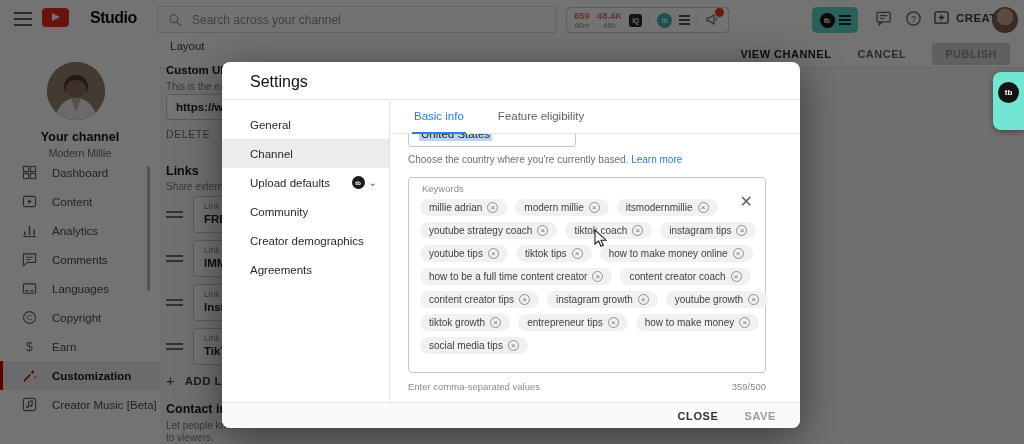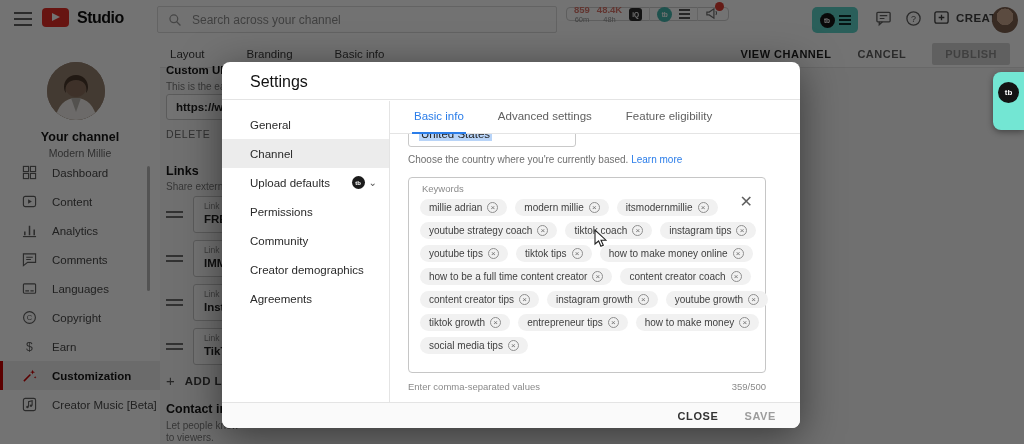--- a/index.html
+++ b/index.html
@@ -4,31 +4,31 @@
 <style>
   html,body{margin:0;padding:0;background:#1a1a1a;}
   *{box-sizing:border-box;}
   #screen{position:relative;width:1024px;height:444px;overflow:hidden;background:#f9f9f9;
     font-family:"Liberation Sans",sans-serif;color:#0f0f0f;}
 
   
   #topbar{position:absolute;left:0;top:0;width:1024px;height:40px;background:#fff;z-index:1;}
   .hamburger{position:absolute;left:14px;top:12px;width:18px;height:14px;cursor:pointer;}
   .hamburger span{display:block;height:2px;background:#606060;margin-bottom:4px;}
-  .yt-logo{position:absolute;left:42px;top:8px;display:flex;align-items:center;gap:8px;}
+  .yt-logo{position:absolute;left:42px;top:8px;display:flex;align-items:center;gap:21px;}
   .yt-badge{width:27px;height:19px;background:#e52d27;border-radius:4px;position:relative;}
   .yt-badge:after{content:"";position:absolute;left:10px;top:5px;border-left:8px solid #fff;
     border-top:4.5px solid transparent;border-bottom:4.5px solid transparent;}
   .yt-word{font-size:16px;font-weight:700;letter-spacing:-0.5px;color:#101010;}
   .search-box{position:absolute;left:157px;top:6px;width:400px;height:27px;border:1px solid #dcdcdc;
     background:#fdfdfd;border-radius:2px;display:flex;align-items:center;padding-left:10px;gap:8px;}
   .search-box input{border:none;outline:none;background:transparent;font-size:12px;color:#606060;
     width:330px;font-family:"Liberation Sans",sans-serif;}
   .search-box input::placeholder{color:#8f8f8f;}
-  .stats-widget{position:absolute;left:566px;top:7px;height:14px;border:1px solid #d0d0d0;border-radius:4px;
+  .stats-widget{position:absolute;left:566px;top:7px;height:26px;border:1px solid #d0d0d0;border-radius:4px;
     background:#fff;display:flex;align-items:center;padding:0 7px;gap:7px;}
   .stat-col{display:flex;flex-direction:column;align-items:center;line-height:1;}
   .stat-num{font-size:9.5px;font-weight:700;color:#d9776c;}
   .stat-sub{font-size:7.5px;color:#909090;margin-top:1px;}
   .vidiq-sq{width:13px;height:13px;background:#2b2b2b;border-radius:3px;color:#fff;font-size:6.5px;
     font-weight:700;display:flex;align-items:center;justify-content:center;}
   .mini-div{width:1px;height:14px;background:#ddd;}
   .tb-circ{width:15px;height:15px;border-radius:50%;background:#46b6ad;display:flex;align-items:center;
     justify-content:center;color:#fff;font-size:6.5px;font-weight:700;}
   .mini-burger span{display:block;width:11px;height:1.8px;background:#555;margin:2px 0;}
@@ -42,21 +42,21 @@
   .top-icon{position:absolute;top:10px;color:#606060;}
   #feedback-ic{left:875px;} #help-ic{left:905px;}
   .create-btn{position:absolute;left:933px;top:9px;display:flex;align-items:center;gap:6px;cursor:pointer;}
   .create-btn .lbl{font-size:11.5px;font-weight:700;color:#424242;letter-spacing:.4px;}
   .avatar-sm{position:absolute;left:992px;top:7px;width:26px;height:26px;border-radius:50%;
     background:radial-gradient(circle at 50% 38%,#caa78f 0 40%,#7c5f4f 41% 100%);}
 
   
   #actionbar{position:absolute;left:160px;top:40px;width:864px;height:28px;background:#fff;
     border-bottom:1px solid #e6e6e6;z-index:1;}
-  .page-tabs{position:absolute;left:10px;top:0;height:28px;display:flex;align-items:center;gap:42px;}
+  .page-tabs{position:absolute;left:10px;top:0;height:28px;display:flex;align-items:flex-start;gap:42px;flex-direction:column;}
   .page-tab{font-size:11.5px;color:#3c3c3c;cursor:pointer;}
   .ab-right{position:absolute;right:14px;top:0;height:28px;display:flex;align-items:center;gap:26px;}
   .txt-btn{font-size:11px;font-weight:700;letter-spacing:.5px;cursor:pointer;}
   #view-channel{color:#1f1f1f;} #cancel-btn{color:#5f5f5f;}
   #publish-btn{background:#d6d6d6;color:#8f8f8f;font-size:11px;font-weight:700;letter-spacing:.5px;
     padding:5px 13px;border-radius:2px;cursor:default;}
 
   
   #sidebar{position:absolute;left:0;top:40px;width:160px;height:404px;background:#fff;z-index:1;}
   .avatar-big{position:absolute;left:47px;top:22px;width:58px;height:58px;border-radius:50%;overflow:hidden;
@@ -425,36 +425,34 @@
     <div id="dlg-header">
       <div id="dlg-title">Settings</div>
     </div>
     <div id="dlg-nav">
         <div class="dlg-nav-item">General</div>
         <div class="dlg-nav-item active">Channel</div>
         <div class="dlg-nav-item">Upload defaults<span class="suffix">
             <span class="tb-mini">tb</span>
             <span class="chev">⌄</span>
           </span></div>
-        <div class="dlg-nav-item">Permissions</div>
         <div class="dlg-nav-item">Community</div>
         <div class="dlg-nav-item">Creator demographics</div>
         <div class="dlg-nav-item">Agreements</div>
       </div>
     <div id="dlg-content">
       <div id="country-field">
         <span>United States</span>
       </div>
       <div id="country-help">
         <span>Choose the country where you're currently based.</span>
         <a>Learn more</a>
       </div>
       <div id="dlg-tabs">
           <span class="dlg-tab active">Basic info</span>
-          <span class="dlg-tab">Advanced settings</span>
           <span class="dlg-tab">Feature eligibility</span>
         </div>
       <div id="kw-box">
         <div id="kw-label">Keywords</div>
         <div id="kw-clear">✕</div>
         <div id="chips">
             <div class="chip-row">
               <span class="chip">
                 <span class="chip-t">millie adrian</span>
                 <span class="chip-x">×</span>

